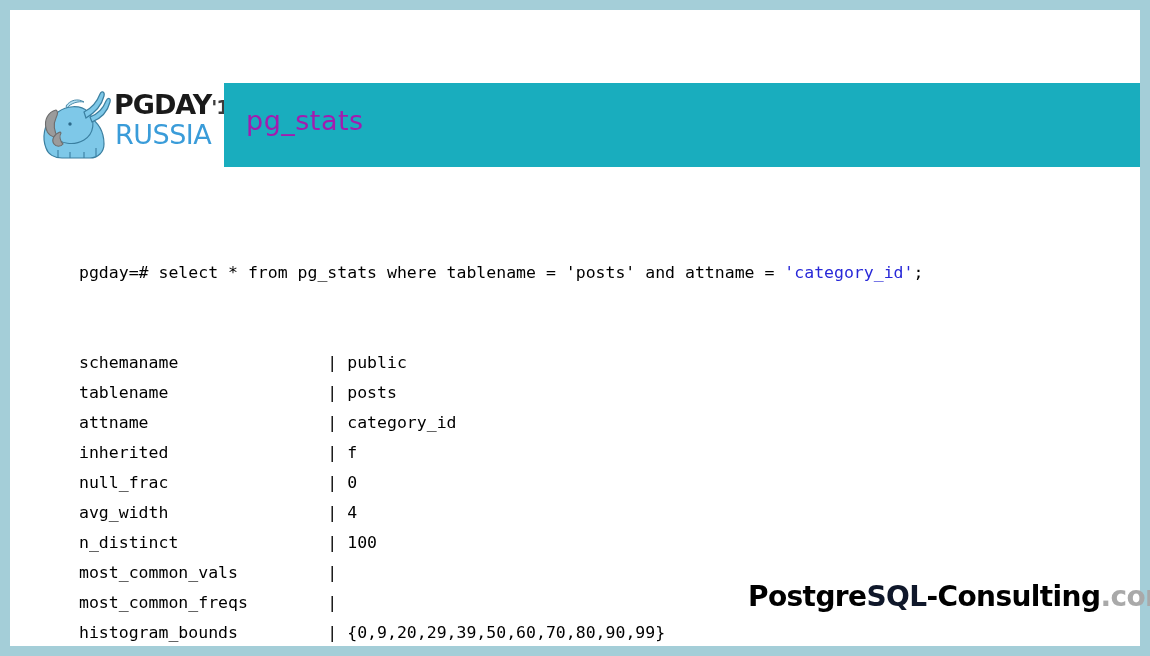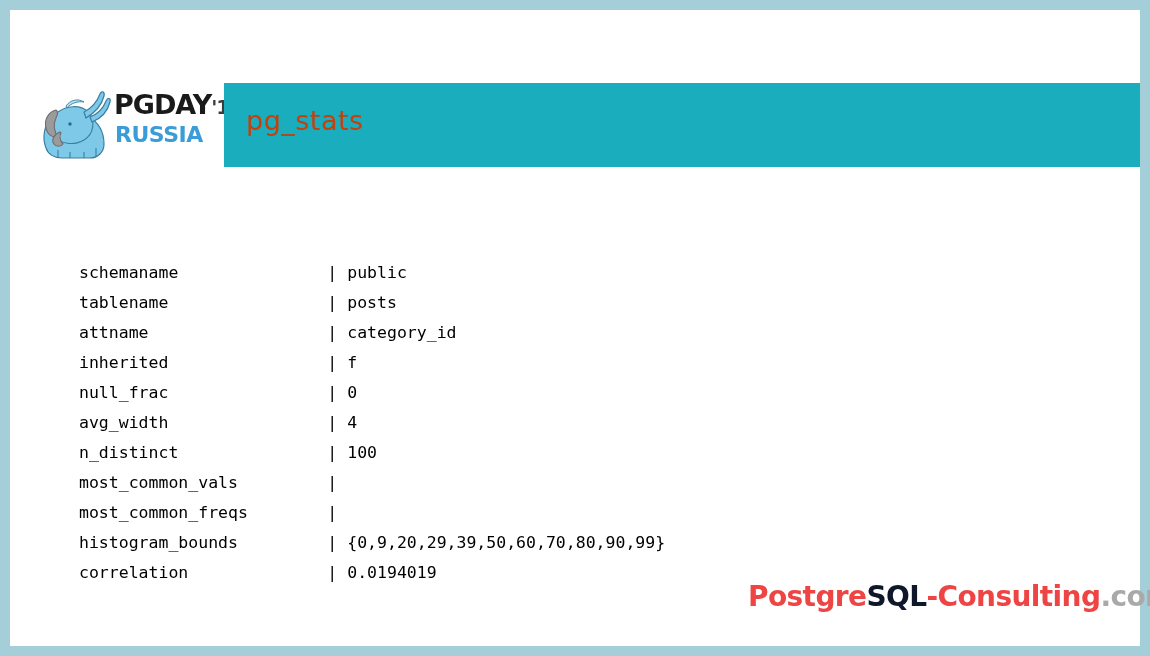--- a/index.html
+++ b/index.html
@@ -37,21 +37,21 @@
     width: 916px;
     height: 84px;
     background: #19adbe;
   }
   .header-title {
     position: absolute;
     left: 246px;
     top: 105px;
     font-family: "DejaVu Sans", sans-serif;
     font-size: 27px;
-    color: #c2410c;
+    color: #a21caf;
     letter-spacing: 0.5px;
     white-space: pre;
   }
 
   
   .logo {
     position: absolute;
     left: 36px;
     top: 86px;
     width: 190px;
@@ -85,26 +85,25 @@
   }
   .logo-pgday .yr {
     color: #3b3b3b;
     font-size: 20px;
   }
   .logo-russia {
     position: absolute;
     left: 1px;
     top: 30px;
     font-family: "DejaVu Sans", sans-serif;
-    font-size: 22px;
+    font-size: 27px;
     line-height: 30px;
     color: #3a9cd9;
     letter-spacing: -0.5px;
     white-space: nowrap;
-    font-weight: bold;
   }
 
   
   .console {
     position: absolute;
     left: 79px;
     top: 198px;
     font-family: "DejaVu Sans Mono", monospace;
     font-size: 16.5px;
     line-height: 30px;
@@ -123,21 +122,21 @@
   .wordmark {
     position: absolute;
     left: 748px;
     top: 580px;
     font-family: "DejaVu Sans", sans-serif;
     font-weight: bold;
     font-size: 28px;
     letter-spacing: -0.6px;
     white-space: pre;
   }
-  .wm-dark { color: #ef4444; }
+  .wm-dark { color: #000000; }
   .wm-teal { color: #0f172a; }
   .wm-gray { color: #a9a9a9; }
 </style>
 </head>
 <body>
 
 <div class="slide">
 
   <div class="frame-edge frame-top"></div>
   <div class="frame-edge frame-left"></div>
@@ -171,18 +170,19 @@
     <div class="logo-text">
       <div class="logo-pgday"><span>PGDAY</span><span class="yr">'15</span></div>
       <div class="logo-russia">RUSSIA</div>
     </div>
   </div>
 
   <div class="header-bar"></div>
   <div class="header-title">pg_stats</div>
 
   <div class="console">
+    <div class="line"><span>pgday=# </span><span>select * from pg_stats where tablename = 'posts' and attname = </span><span class="kw-blue">'category_id'</span><span>;</span></div>
     <div id="console-rows"><div class="line"><span class="label">schemaname               </span><span class="pipe">| </span><span>public</span></div><div class="line"><span class="label">tablename                </span><span class="pipe">| </span><span>posts</span></div><div class="line"><span class="label">attname                  </span><span class="pipe">| </span><span>category_id</span></div><div class="line"><span class="label">inherited                </span><span class="pipe">| </span><span>f</span></div><div class="line"><span class="label">null_frac                </span><span class="pipe">| </span><span>0</span></div><div class="line"><span class="label">avg_width                </span><span class="pipe">| </span><span>4</span></div><div class="line"><span class="label">n_distinct               </span><span class="pipe">| </span><span>100</span></div><div class="line"><span class="label">most_common_vals         </span><span class="pipe">| </span><span></span></div><div class="line"><span class="label">most_common_freqs        </span><span class="pipe">| </span><span></span></div><div class="line"><span class="label">histogram_bounds         </span><span class="pipe">| </span><span>{0,9,20,29,39,50,60,70,80,90,99}</span></div><div class="line"><span class="label">correlation              </span><span class="pipe">| </span><span>0.0194019</span></div></div>
   </div>
 
   <div class="wordmark"><span class="wm-dark">Postgre</span><span class="wm-teal">SQL</span><span class="wm-dark">-Consulting</span><span class="wm-gray">.com</span></div>
 
 </div>
 
 </body></html>

